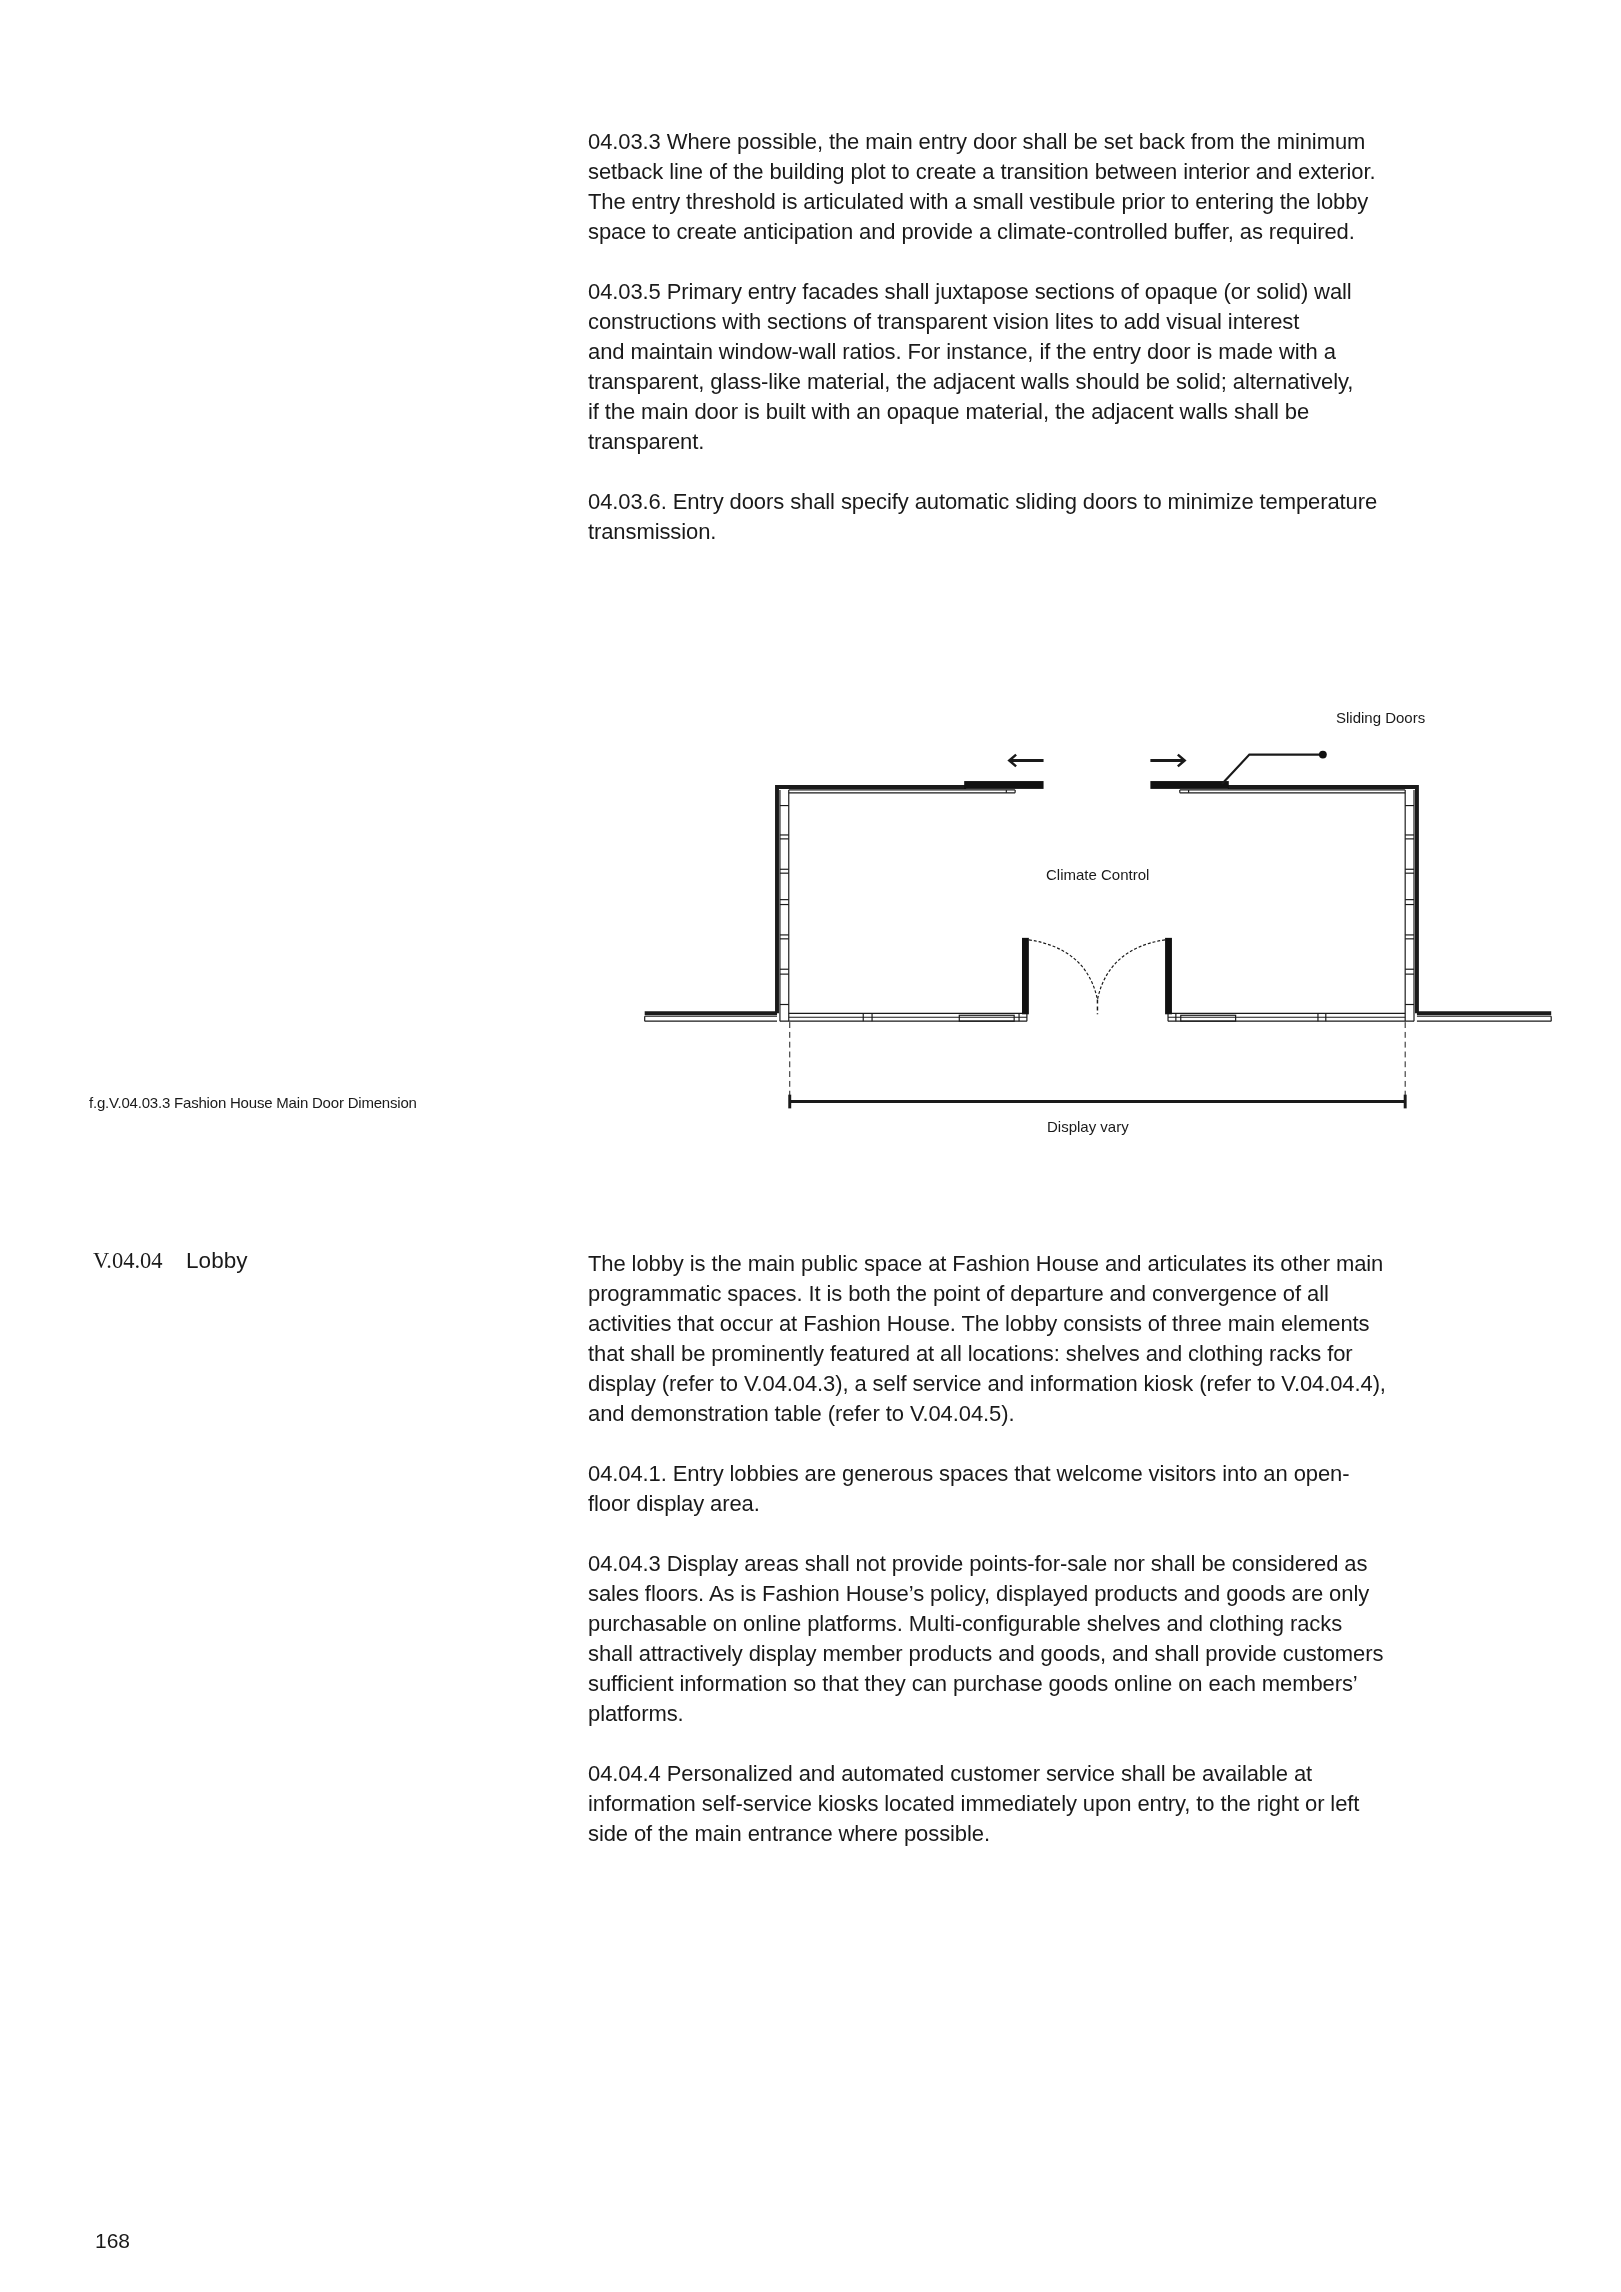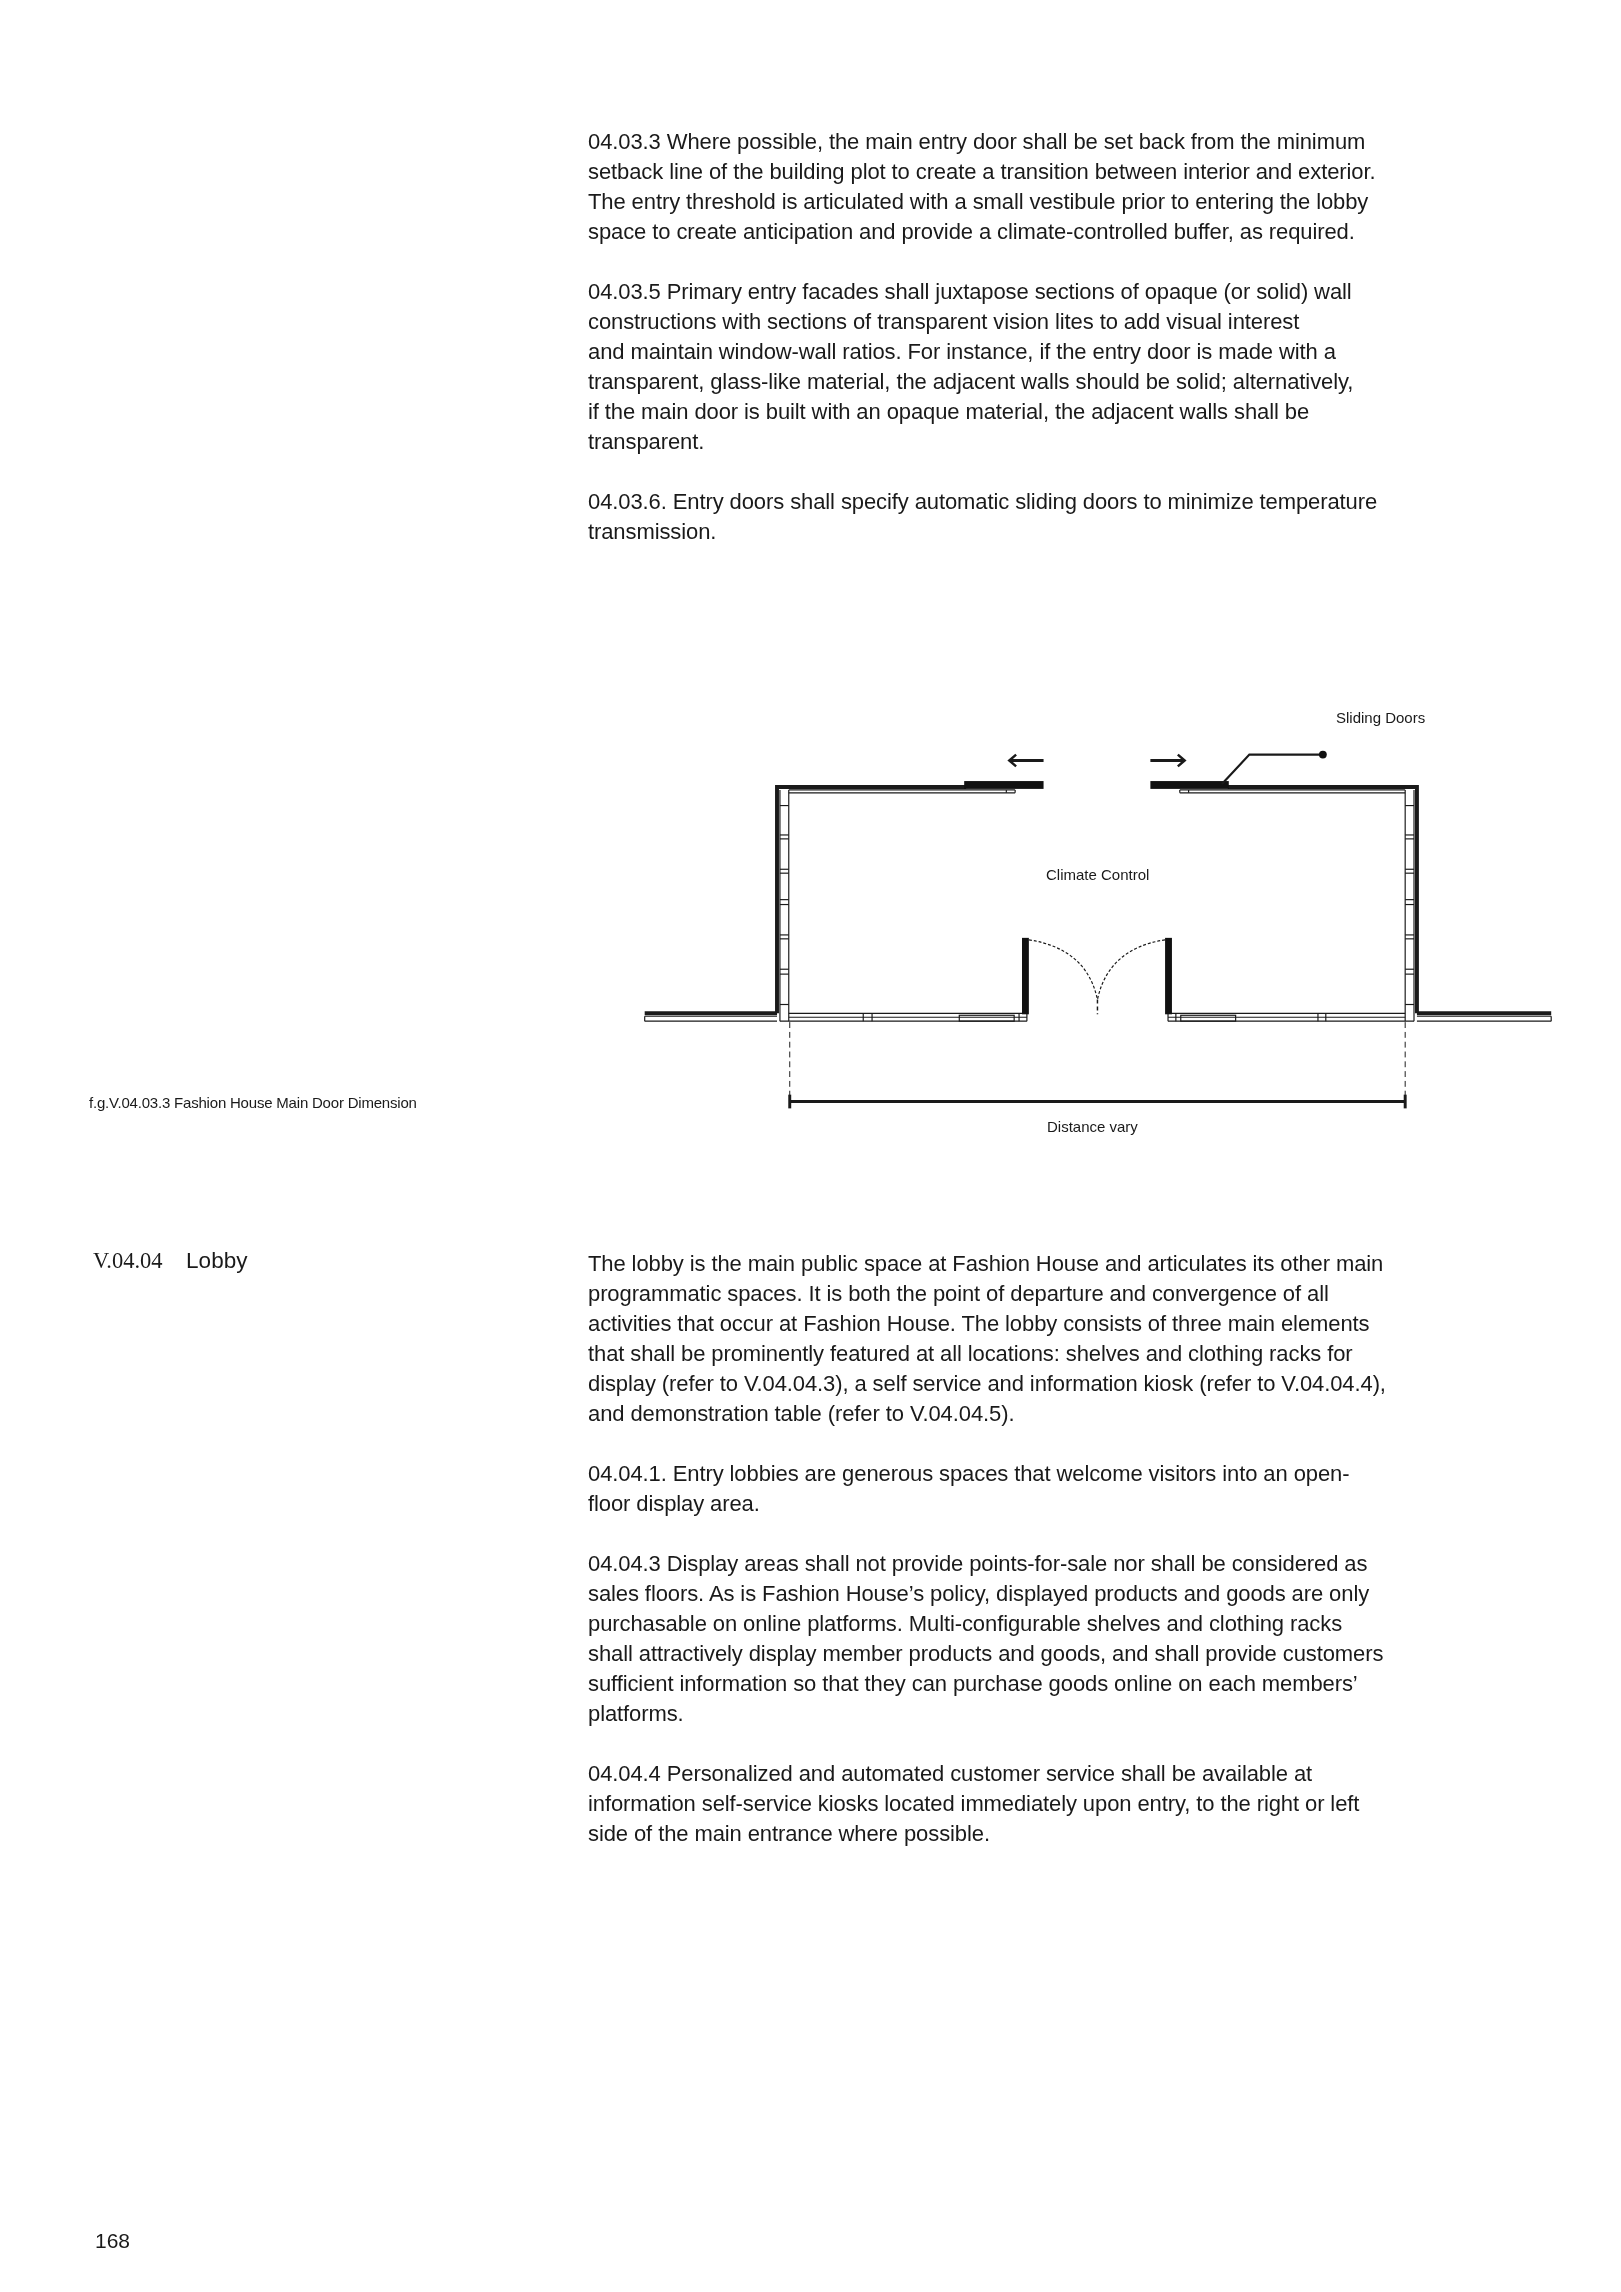--- a/index.html
+++ b/index.html
@@ -133,21 +133,21 @@
       <line x1="765" y1="1043" x2="765" y2="1120" stroke-width="1" stroke-dasharray="6,4"></line>
       <line x1="1393" y1="1043" x2="1393" y2="1120" stroke-width="1" stroke-dasharray="6,4"></line>
 
       <line x1="765" y1="1124" x2="1393" y2="1124" stroke-width="3"></line>
       <line x1="765" y1="1117" x2="765" y2="1131" stroke-width="3"></line>
       <line x1="1393" y1="1117" x2="1393" y2="1131" stroke-width="3"></line>
     </g>
   </svg>
   <span class="dlabel" style="left:1296px; top:709px;">Sliding Doors</span>
   <span class="dlabel" style="left:1006px; top:866px;">Climate Control</span>
-  <span class="dlabel" style="left:1007px; top:1118px;">Distance vary</span>
+  <span class="dlabel" style="left:1007px; top:1118px;">Display vary</span>
 </div>
 
 <div class="caption">f.g.V.04.03.3 Fashion House Main Door Dimension</div>
 
 <div class="side-heading">
   <span class="num">V.04.04</span><span>Lobby</span>
 </div>
 
 <div class="col-text" style="top:1249px;">
   <p class="para">The lobby is the main public space at Fashion House and articulates its other main

